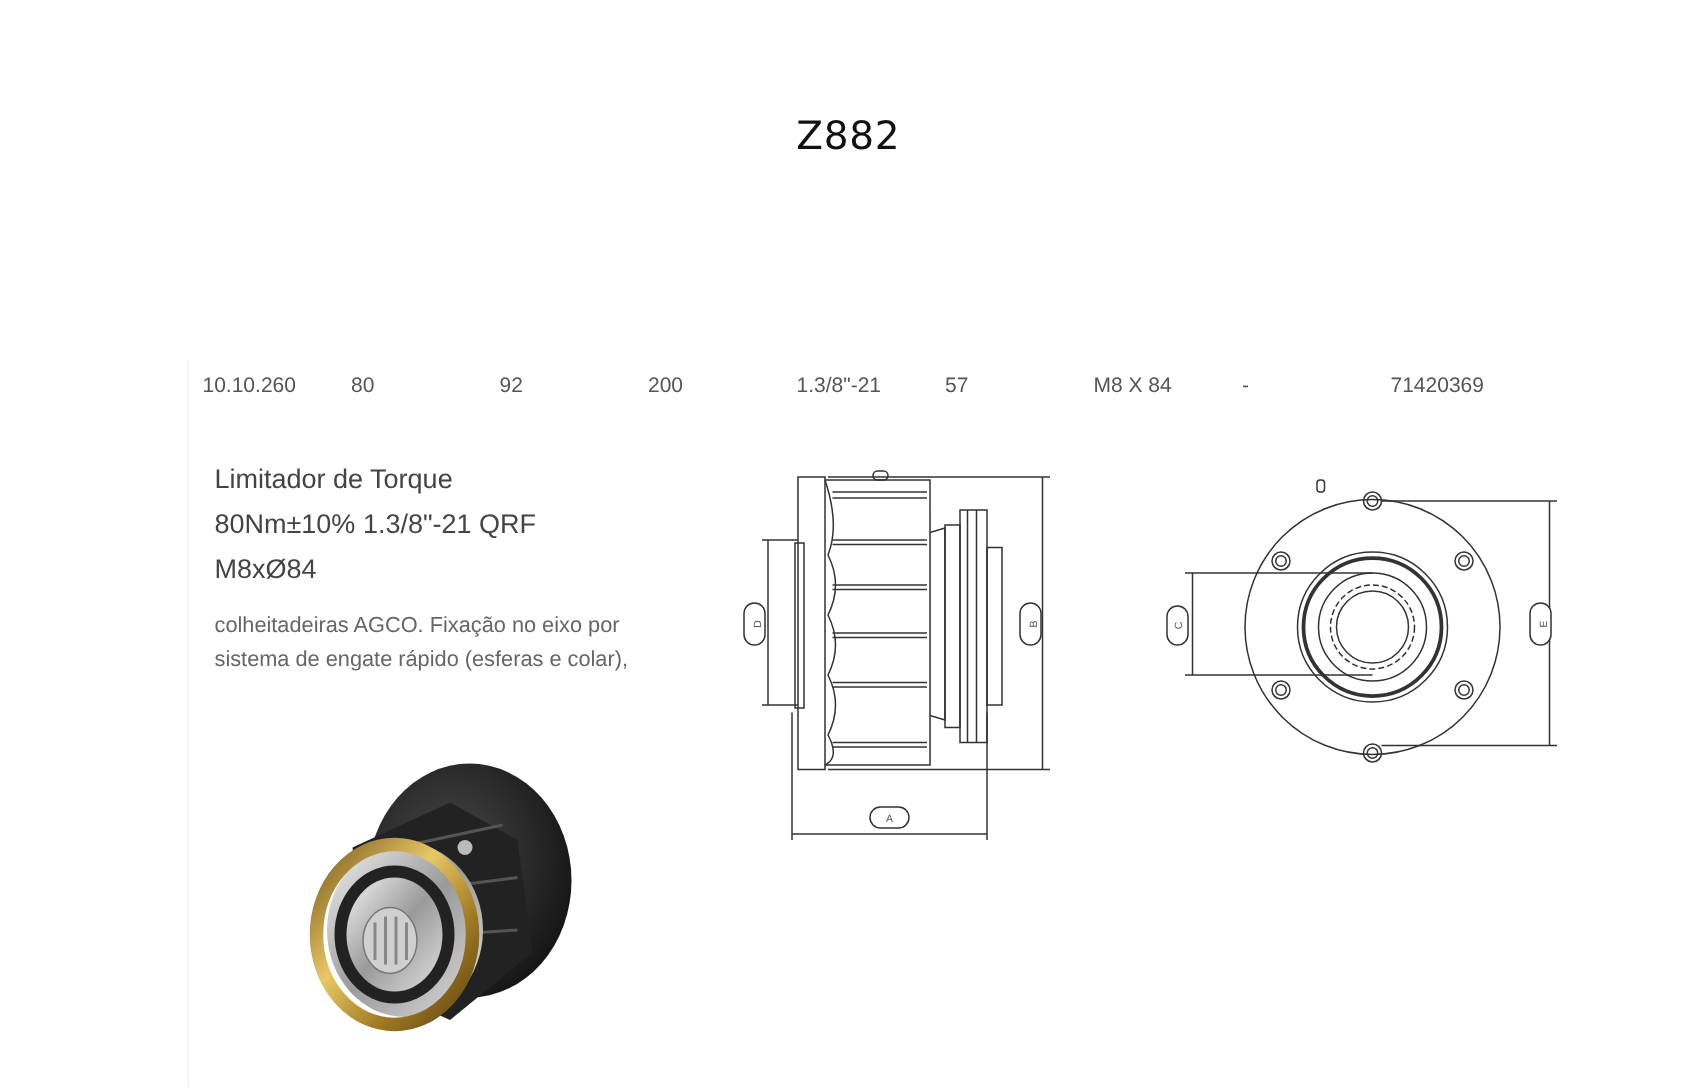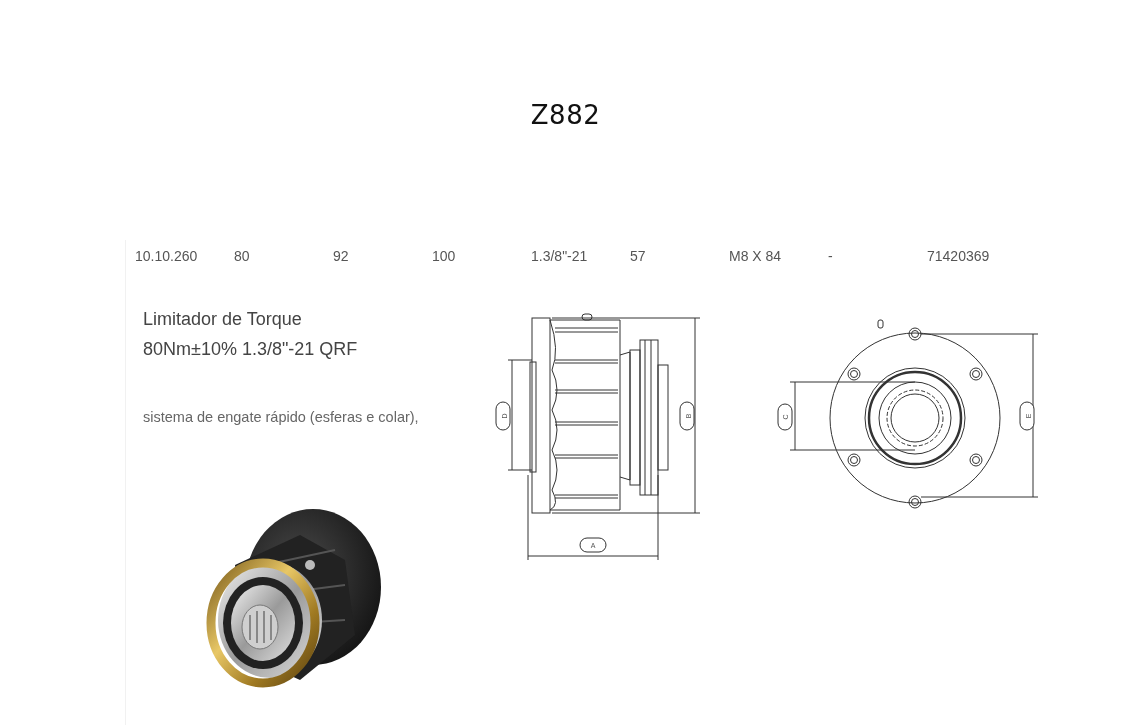--- a/index.html
+++ b/index.html
@@ -1,51 +1,53 @@
 <!DOCTYPE html>
 <html><head>
 <meta charset="utf-8">
 <style>
   html, body { margin:0; padding:0; background:#ffffff; }
   body { width:1131px; height:725px; position:relative; overflow:hidden; font-family:"Liberation Sans", sans-serif; }
-  .title { position:absolute; left:0; width:1131px; top:76px; text-align:center; font-size:26px; color:#111; font-family:"DejaVu Sans", sans-serif; letter-spacing:0.5px;margin-top:24px; }
+  .title { position:absolute; left:0; width:1131px; top:76px; text-align:center; font-size:26px; color:#111; font-family:"DejaVu Sans", sans-serif; letter-spacing:0.5px; }
   .leftline { position:absolute; left:125px; top:240px; width:1px; height:485px; background:#f1f1f1; }
   .row { position:absolute; top:248px; left:0; height:20px; font-size:14px; color:#555; }
   .cell { position:absolute; top:0; white-space:nowrap; }
   .heading { position:absolute; left:143px; top:304px; width:300px; font-size:18px; line-height:30px; color:#444; font-weight:normal; }
   .desc { position:absolute; left:143px; top:406px; width:290px; font-size:14.5px; line-height:23px; color:#666; }
   .photo { position:absolute; left:205px; top:505px; width:180px; height:190px; }
   .draw1 { position:absolute; left:490px; top:310px; width:220px; height:255px; }
   .draw2 { position:absolute; left:770px; top:310px; width:280px; height:215px; }
 </style>
 </head>
 <body>
 
 <div class="title">Z882</div>
 
 <div class="leftline"></div>
 
 <div class="row">
   <span class="cell" style="left:135px">10.10.260</span>
   <span class="cell" style="left:234px">80</span>
   <span class="cell" style="left:333px">92</span>
-  <span class="cell" style="left:432px">100</span>
+  <span class="cell" style="left:432px">200</span>
   <span class="cell" style="left:531px">1.3/8"-21</span>
   <span class="cell" style="left:630px">57</span>
   <span class="cell" style="left:729px">M8 X 84</span>
   <span class="cell" style="left:828px">-</span>
   <span class="cell" style="left:927px">71420369</span>
 </div>
 
 <div class="heading">
   <div>Limitador de Torque</div>
   <div>80Nm±10% 1.3/8"-21 QRF</div>
+  <div>M8xØ84</div>
 </div>
 
 <div class="desc">
+  <div>colheitadeiras AGCO. Fixação no eixo por</div>
   <div>sistema de engate rápido (esferas e colar),</div>
 </div>
 
 <svg class="photo" viewBox="0 0 180 190">
   <defs>
     <radialGradient id="blk" cx="0.4" cy="0.4" r="0.7">
       <stop offset="0" stop-color="#4a4a4a"></stop>
         <stop offset="1" stop-color="#111"></stop>
     </radialGradient>
     <linearGradient id="gold" x1="0" y1="0" x2="1" y2="1">

